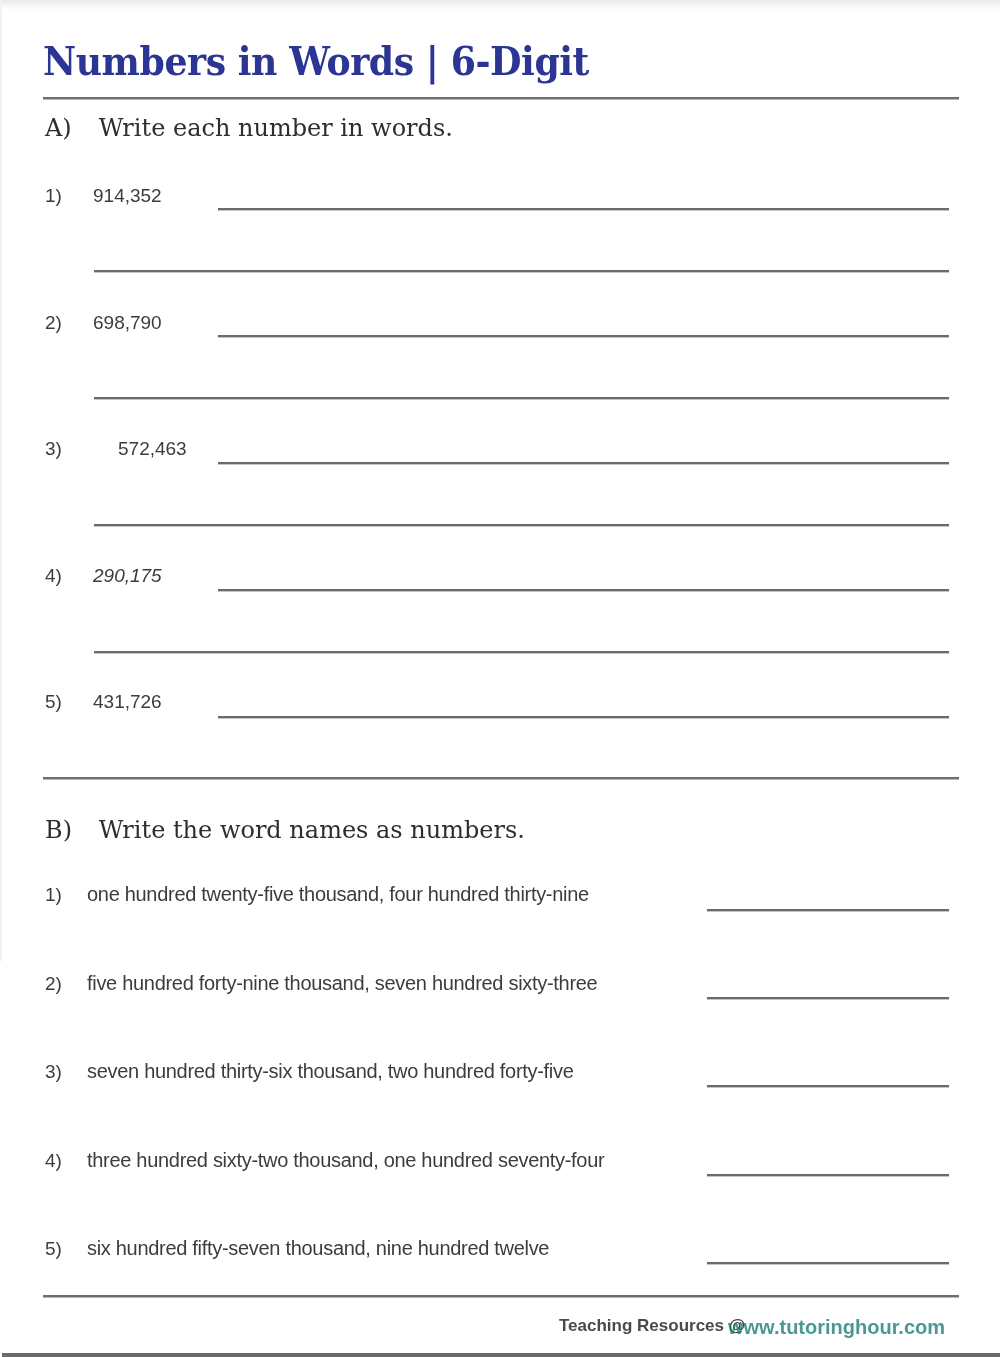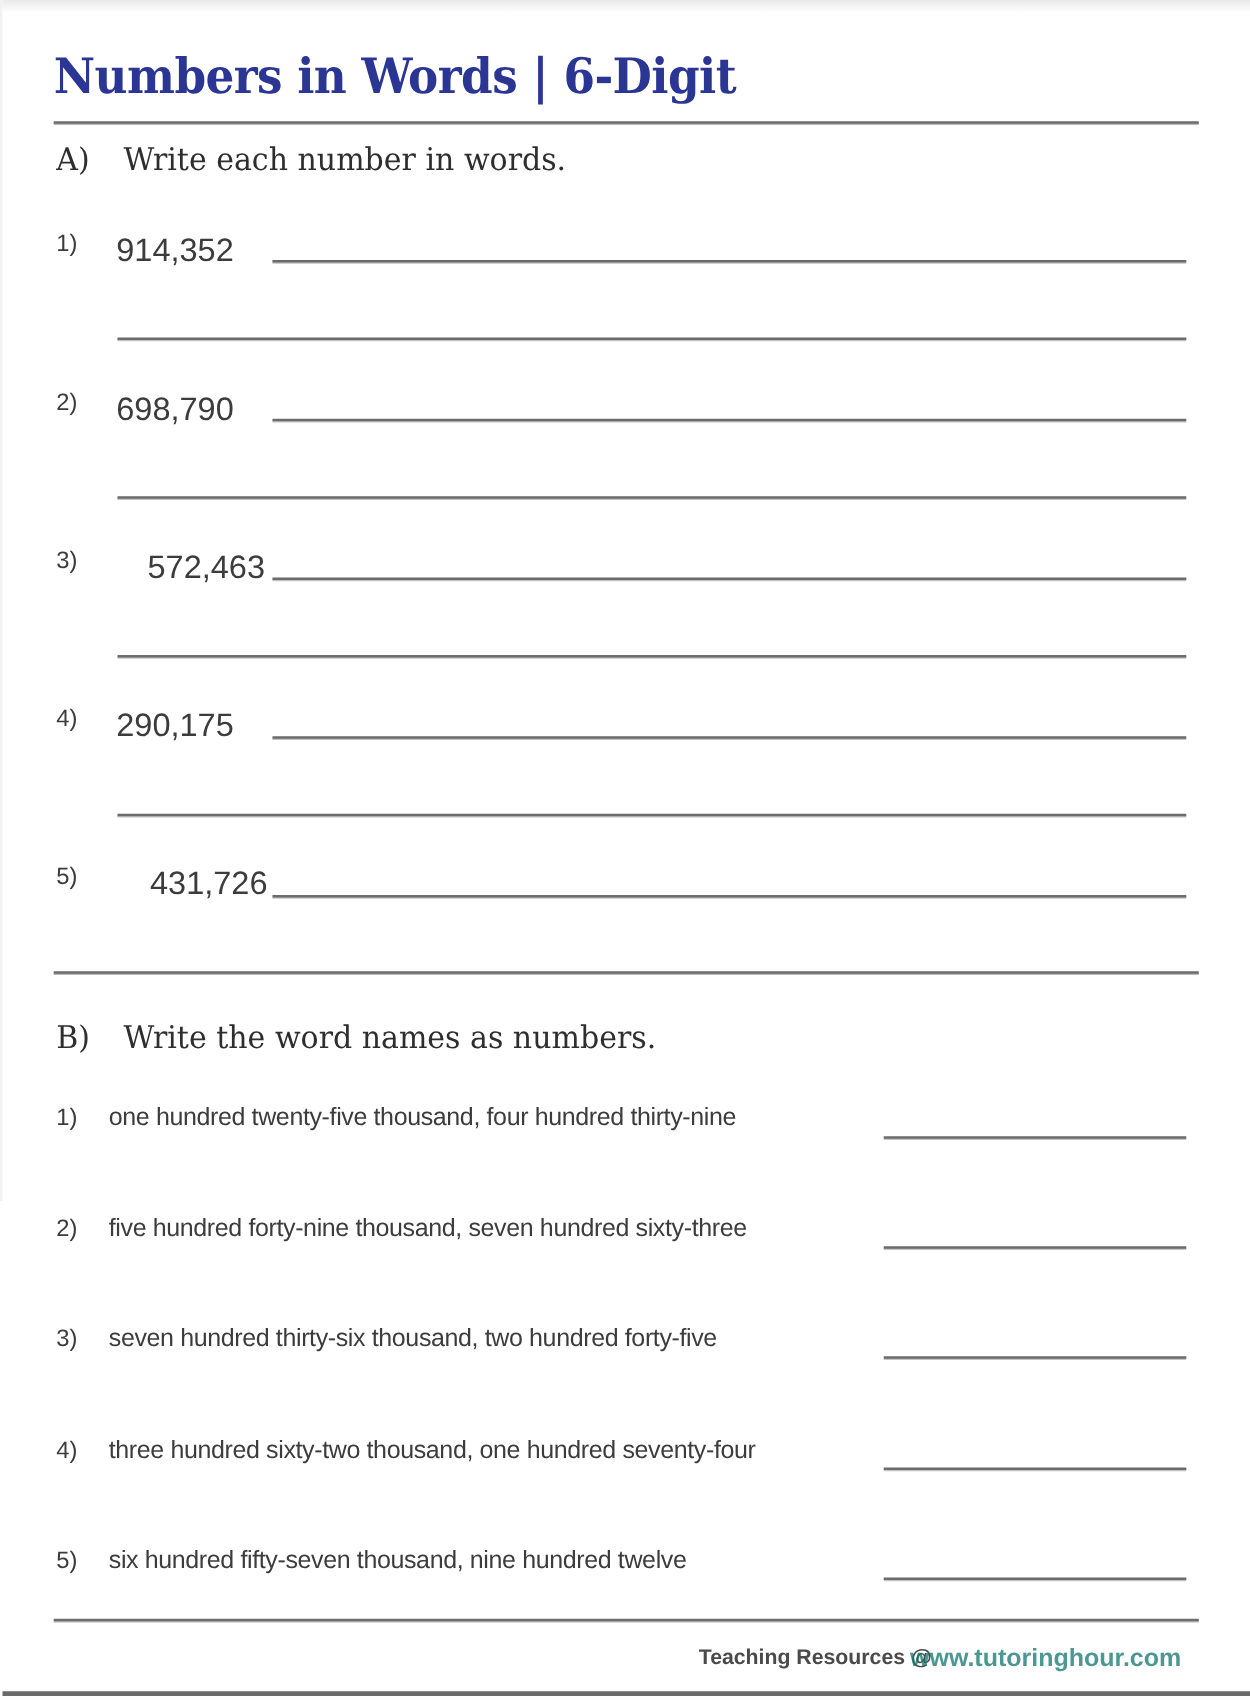--- a/index.html
+++ b/index.html
@@ -60,21 +60,21 @@
     }
     .section-heading .letter { display: inline-block; width: 56px; }
     .q-num {
       position: absolute;
       font-size: 19px;
       color: #3c3c3c;
       white-space: nowrap;
     }
     .q-value {
       position: absolute;
-      font-size: 26px;
+      font-size: 19px;
       color: #3c3c3c;
       white-space: nowrap;
     }
     .q-words {
       position: absolute;
       font-size: 20px;
       color: #3c3c3c;
       white-space: nowrap;
       letter-spacing: -0.3px;
     }
@@ -165,28 +165,28 @@
 
   <div>
     <span class="q-num" style="left:43px; top:438px;">3)</span>
     <span class="q-value" style="left:91px; top:438px;margin-left:25px;">572,463</span>
     <input class="answer-line" style="left: 216px; top: 462px; width: 731px;">
     <input class="answer-line" style="left: 92px; top: 524px; width: 855px;">
   </div>
 
   <div>
     <span class="q-num" style="left:43px; top:565px;">4)</span>
-    <span class="q-value" style="left:91px; top:565px;">290,175</span>
+    <span class="q-value" style="left:91px; top:565px;font-style:italic;">290,175</span>
     <input class="answer-line" style="left: 216px; top: 589px; width: 731px;">
     <input class="answer-line" style="left: 92px; top: 651px; width: 855px;">
   </div>
 
   <div>
     <span class="q-num" style="left:43px; top:691px;">5)</span>
-    <span class="q-value" style="left:91px; top:691px;margin-left:27px;">431,726</span>
+    <span class="q-value" style="left:91px; top:691px;">431,726</span>
     <input class="answer-line" style="left: 216px; top: 716px; width: 731px;">
   </div>
 
   <div class="rule" style="left:41px; top:777px; width:916px;"></div>
 
   <div class="section-heading" style="left:43px; top:815px;">
     <span class="letter">B)</span><span>Write the word names as numbers.</span>
   </div>
 
   <div>

